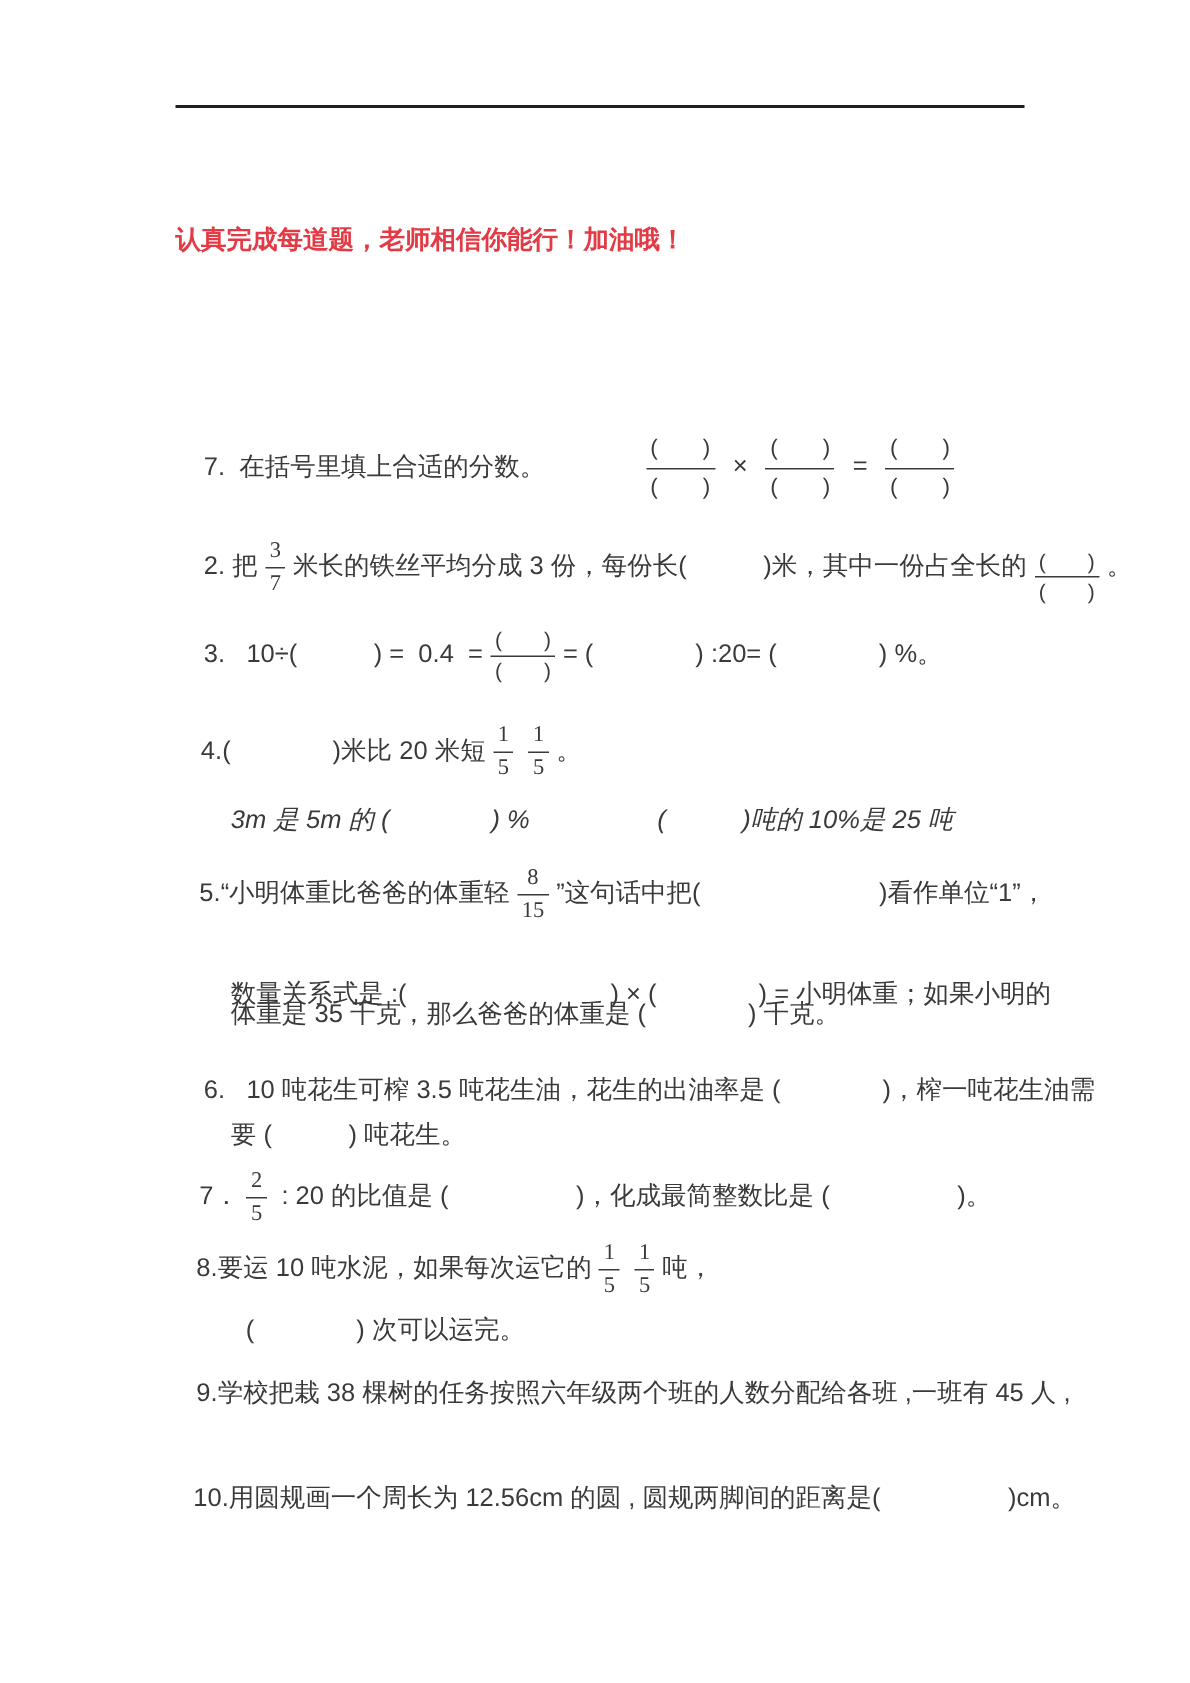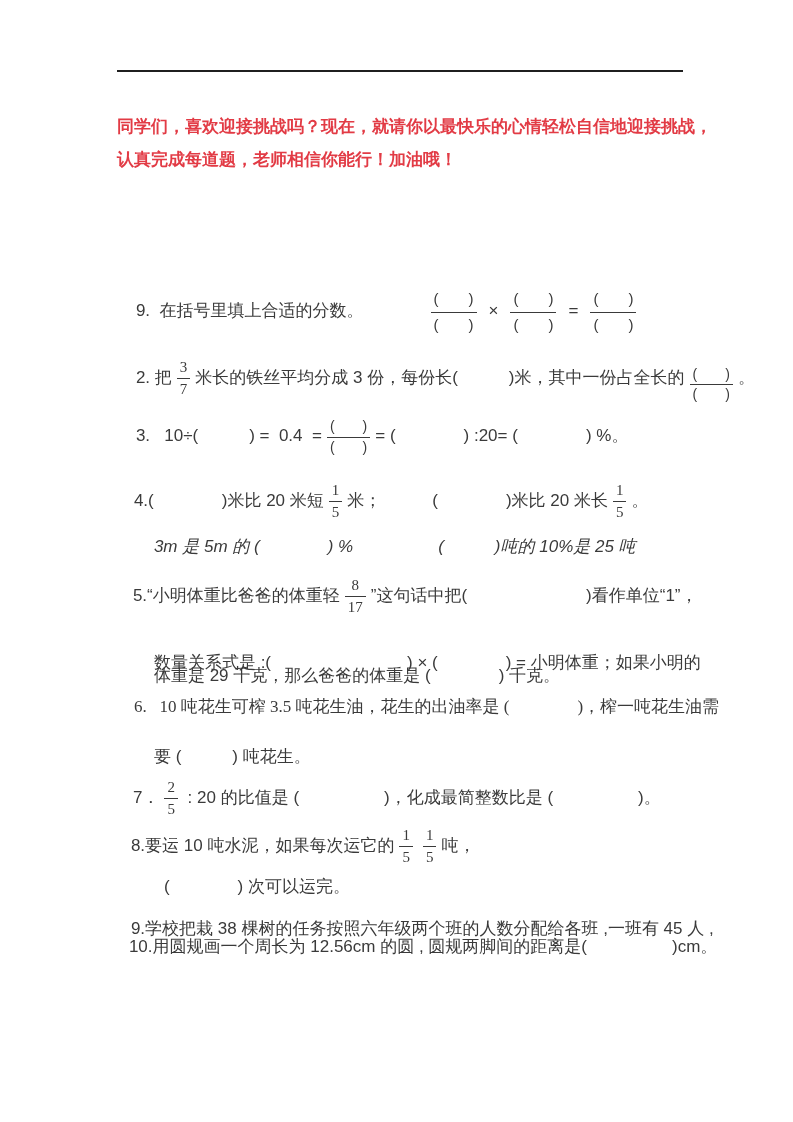--- a/index.html
+++ b/index.html
@@ -53,54 +53,53 @@
   .expr { margin-left:62px; }
   .op { margin:0 7px; }
 </style>
 </head>
 <body>
 
 <div class="page">
 
   <div class="rule"></div>
 
-  <div class="intro-line" style="top:114px;">同学们，喜欢迎接挑战吗？现在，就请你以最快乐的心情轻松自信地迎接挑战，</div>
   <div class="intro-line" style="top:147px;">认真完成每道题，老师相信你能行！加油哦！</div>
 
   <div class="line" style="top:262px; left:117px;">
-    <span>9.  在括号里填上合适的分数。</span><span class="expr"><span class="frac big"><span class="num">(　　)</span><span class="den">(　　)</span></span><span class="op">×</span><span class="frac big"><span class="num">(　　)</span><span class="den">(　　)</span></span><span class="op">=</span><span class="frac big"><span class="num">(　　)</span><span class="den">(　　)</span></span></span>
+    <span>7.  在括号里填上合适的分数。</span><span class="expr"><span class="frac big"><span class="num">(　　)</span><span class="den">(　　)</span></span><span class="op">×</span><span class="frac big"><span class="num">(　　)</span><span class="den">(　　)</span></span><span class="op">=</span><span class="frac big"><span class="num">(　　)</span><span class="den">(　　)</span></span></span>
   </div>
 
   <div class="line" style="top:332px; left:117px;">
     <span>2. 把</span><span class="frac serif"><span class="num">3</span><span class="den">7</span></span><span>米长的铁丝平均分成 3 份，每份长(　　　)米，其中一份占全长的</span><span class="frac raised"><span class="num">(　　)</span><span class="den">(　　)</span></span><span>。</span>
   </div>
 
   <div class="line" style="top:392px; left:117px;">
     <span>3.   10÷(　　　) =  0.4  =</span><span class="frac"><span class="num">(　　)</span><span class="den">(　　)</span></span><span>= (　　　　) :20= (　　　　) %。</span>
   </div>
 
   <div class="line" style="top:455px; left:115px;">
-    <span>4.(　　　　)米比 20 米短</span><span class="frac serif"><span class="num">1</span><span class="den">5</span></span><span>米；　　　(　　　　)米比 20 米长</span><span class="frac serif"><span class="num">1</span><span class="den">5</span></span><span>。</span>
+    <span>4.(　　　　)米比 20 米短</span><span class="frac serif"><span class="num">1</span><span class="den">5</span></span><span class="frac serif"><span class="num">1</span><span class="den">5</span></span><span>。</span>
   </div>
 
   <div class="line" style="top:508px; left:135px;font-style:italic;">
     <span>3m 是 5m 的 (　　　　) %　　　　　(　　　)吨的 10%是 25 吨</span>
   </div>
 
   <div class="line" style="top:550px; left:114px;">
-    <span>5.“小明体重比爸爸的体重轻</span><span class="frac serif"><span class="num">8</span><span class="den">17</span></span><span>”这句话中把(　　　　　　　)看作单位“1”，</span>
+    <span>5.“小明体重比爸爸的体重轻</span><span class="frac serif"><span class="num">8</span><span class="den">15</span></span><span>”这句话中把(　　　　　　　)看作单位“1”，</span>
   </div>
   <div class="line" style="top:624px; left:135px;">
     <span>数量关系式是 :(　　　　　　　　) × (　　　　) = 小明体重；如果小明的</span>
   </div>
   <div class="line" style="top:637px; left:135px;">
-    <span>体重是 29 千克，那么爸爸的体重是 (　　　　) 千克。</span>
+    <span>体重是 35 千克，那么爸爸的体重是 (　　　　) 千克。</span>
   </div>
 
-  <div class="line" style="top:668px; left:117px;font-family:Liberation Serif, serif;">
+  <div class="line" style="top:688px; left:117px;">
     <span>6.   10 吨花生可榨 3.5 吨花生油，花生的出油率是 (　　　　)，榨一吨花生油需</span>
   </div>
   <div class="line" style="top:718px; left:135px;">
     <span>要 (　　　) 吨花生。</span>
   </div>
 
   <div class="line" style="top:752px; left:114px;">
     <span>7．</span><span class="frac serif"><span class="num">2</span><span class="den">5</span></span><span> : 20 的比值是 (　　　　　)，化成最简整数比是 (　　　　　)。</span>
   </div>
 
@@ -108,17 +107,17 @@
     <span>8.要运 10 吨水泥，如果每次运它的</span><span class="frac serif"><span class="num">1</span><span class="den">5</span></span><span class="frac serif"><span class="num">1</span><span class="den">5</span></span><span>吨，</span>
   </div>
   <div class="line" style="top:848px; left:145px;">
     <span>(　　　　) 次可以运完。</span>
   </div>
 
   <div class="line" style="top:890px; left:112px;">
     <span>9.学校把栽 38 棵树的任务按照六年级两个班的人数分配给各班 ,一班有 45 人 ,</span>
   </div>
 
-  <div class="line" style="top:908px; left:110px;text-align:center;">
+  <div class="line" style="top:960px; left:110px;text-align:center;">
     <span>10.用圆规画一个周长为 12.56cm 的圆 , 圆规两脚间的距离是(　　　　　)cm。</span>
   </div>
 
 </div>
 
 </body></html>

